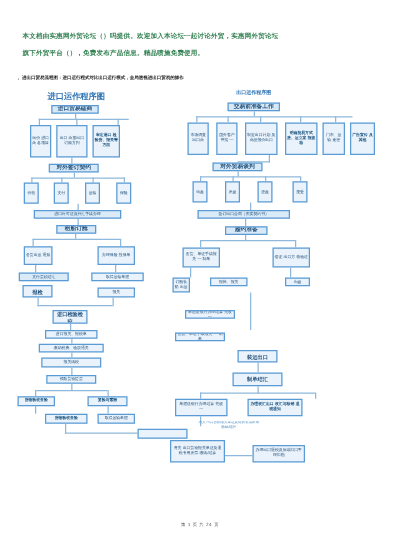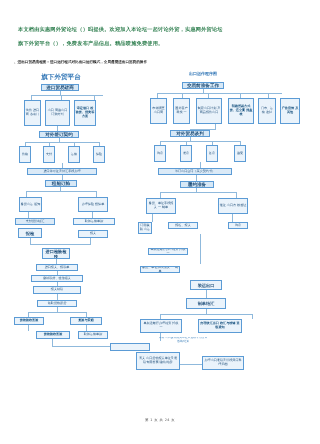--- a/index.html
+++ b/index.html
@@ -74,21 +74,21 @@
 
   <div class="intro">
     <div>本文档由实惠网外贸论坛（）吗提供。欢迎加入本论坛一起讨论外贸，实惠网外贸论坛</div>
     <div>旗下外贸平台（），免费发布产品信息。精品喷施免费使用。</div>
   </div>
 
   <div class="bullet">、进出口贸易流程图：进口运行程式对比出口运行模式，全局透视进出口贸易的操作</div>
 
   <div class="chart">
 
-    <div class="node title" style="left:30px;top:72px;width:62px;height:9px;">旗下外贸平台</div>
+    <div class="node title" style="left:30px;top:72px;width:62px;height:9px;">进口运作程序图</div>
 
     <div class="node hdr" style="left:41px;top:84px;width:38px;height:7px;">进口贸易磋商</div>
     <div class="ln lnv" style="left:60px;top:91px;height:4px;"></div>
     <div class="ln lnh" style="left:31px;top:95px;width:72px;"></div>
     <div class="ln lnv" style="left:31px;top:95px;height:5px;"></div>
     <div class="ln lnv" style="left:61px;top:95px;height:5px;"></div>
     <div class="ln lnv" style="left:94px;top:95px;height:5px;"></div>
 
     <div class="node" style="left:24px;top:100px;width:17px;height:26px;">询价 进口商 各项目</div>
     <div class="node" style="left:45px;top:100px;width:25px;height:26px;">出口 商接出口 订购方列</div>

